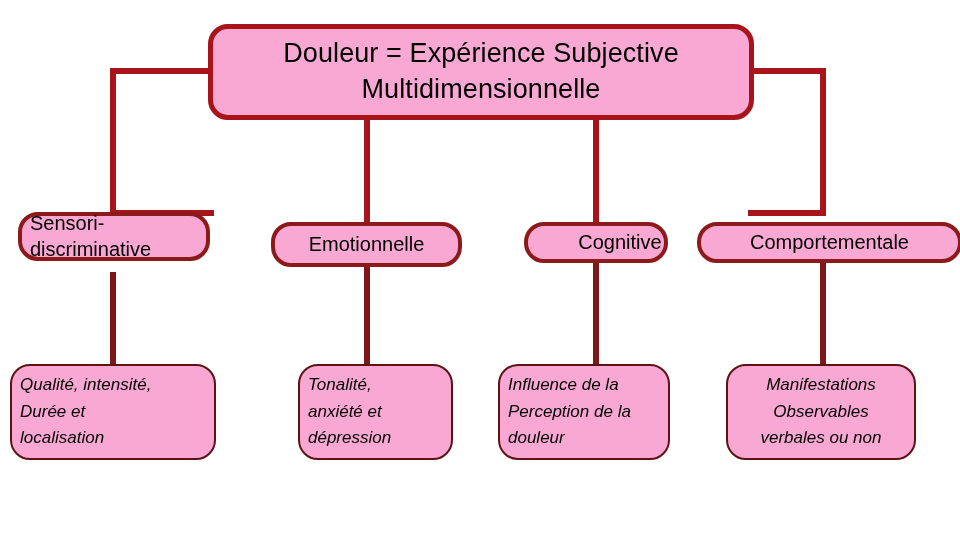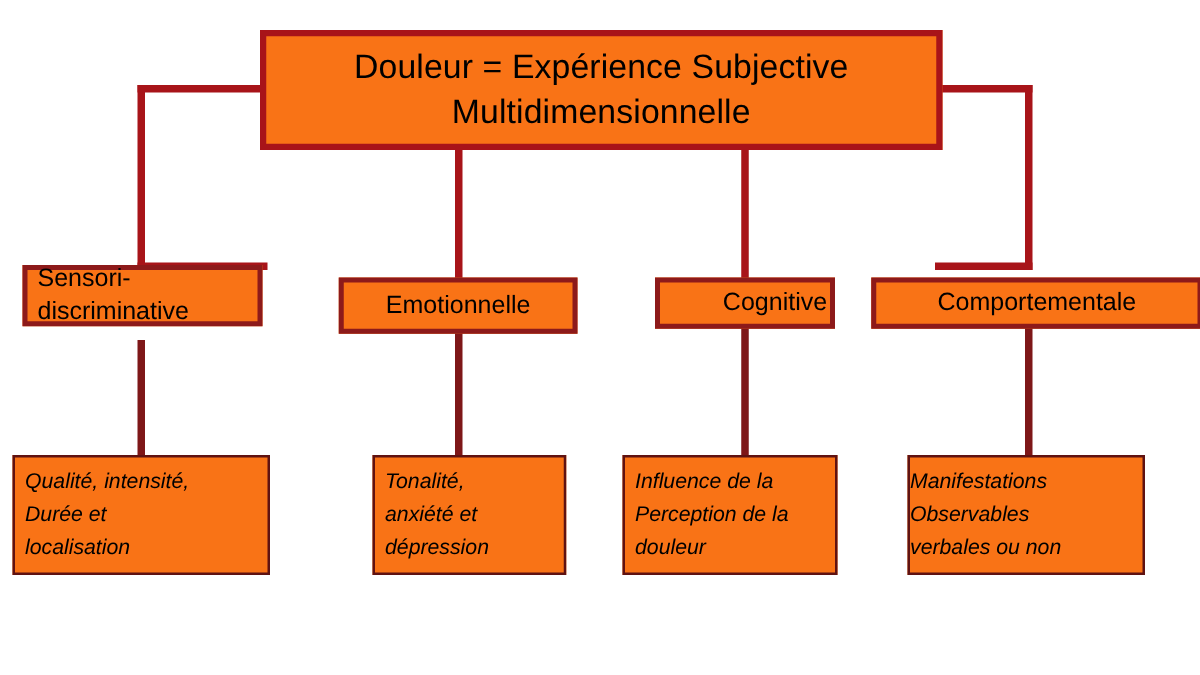--- a/index.html
+++ b/index.html
@@ -24,21 +24,22 @@
   }
   .conn-dark {
     position: absolute;
     background: #7E1718;
   }
 
   
   .box {
     position: absolute;
     box-sizing: border-box;
-    background: #f97316;
+    background: #f9a8d4;
+    border-radius: 20px;
   }
 
   .box-title {
     border: 5px solid #A81419;
     display: flex;
     align-items: center;
     justify-content: center;
   }
   .box-title .txt {
     font-size: 27px;
@@ -70,21 +71,21 @@
     align-items: center;
   }
   .box-l3 .txt {
     font-size: 17px;
     line-height: 1.55;
     width: 100%;
     white-space: pre-line;
     font-style: italic;
   }
   .box-l3.align-left   .txt { text-align: left;  padding-left: 8px; }
-  .box-l3.align-center .txt { }
+  .box-l3.align-center .txt { text-align: center; }
 </style>
 </head>
 <body>
 
 <div id="stage">
 
   <div class="conn" style="left:110px; top:68px; width:103px; height:6px;"></div>
   <div class="conn" style="left:110px; top:68px; width:6px; height:148px;"></div>
   <div class="conn" style="left:110px; top:210px; width:104px; height:6px;"></div>
 

